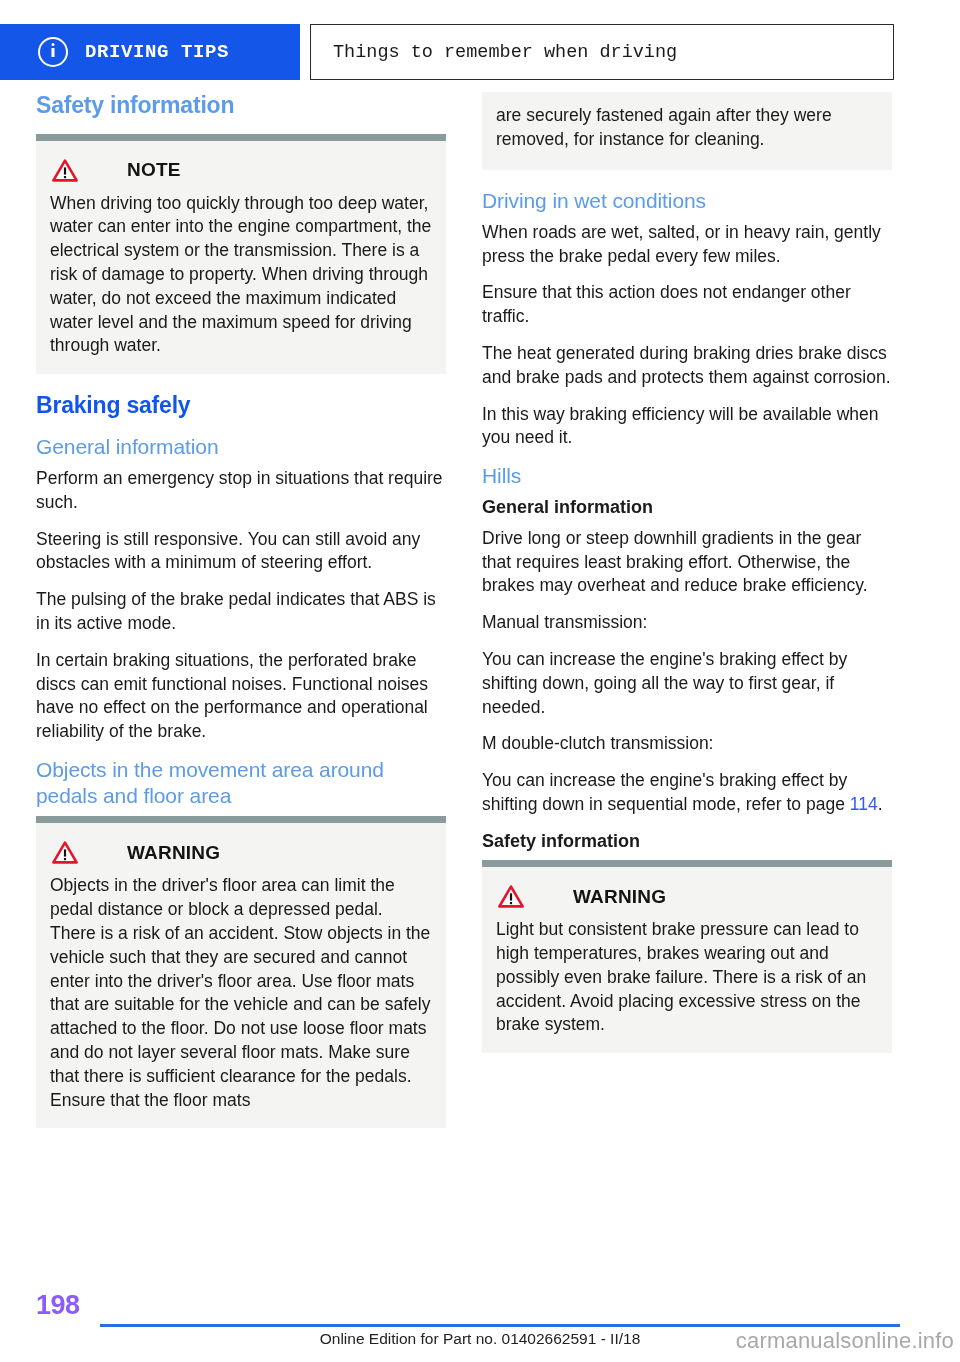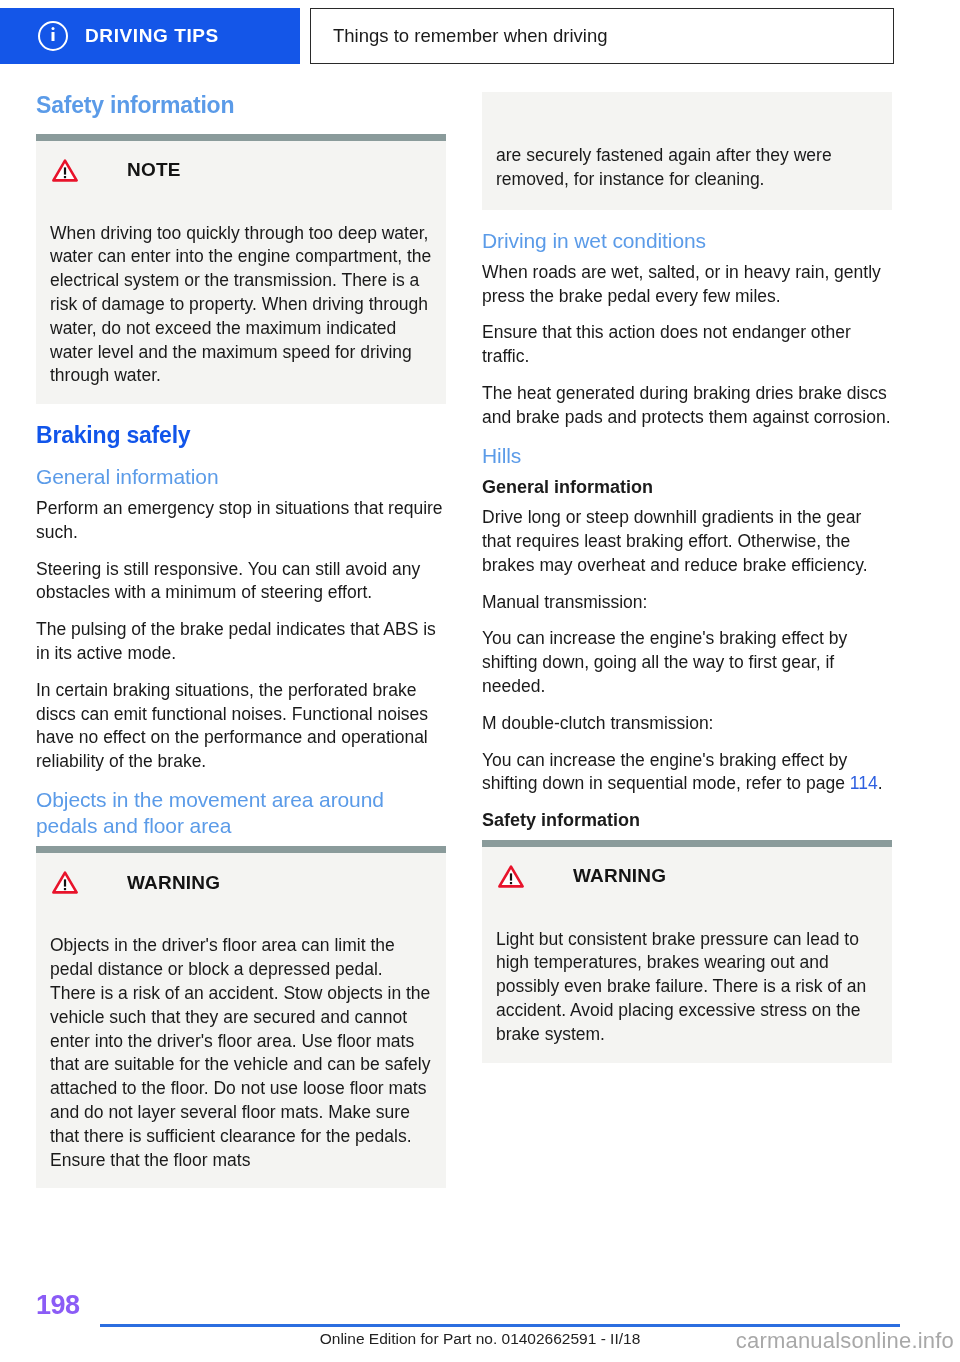--- a/index.html
+++ b/index.html
@@ -13,23 +13,24 @@
     position: relative;
     font-family: "Liberation Sans", sans-serif;
     color: #1a1a1a;
     overflow: hidden;
   }
 
   
   .header {
     position: absolute;
     left: 0;
-    top: 8px;
+    top: 24px;
     width: 960px;
     height: 56px;
+    font-family: Liberation Mono, monospace;
   }
   .header-tag {
     position: absolute;
     left: 0;
     top: 0;
     width: 300px;
     height: 56px;
     background: #1456e8;
     display: flex;
     align-items: center;
@@ -130,21 +131,21 @@
     color: #1b1b1b;
     margin: 0 0 7px 0;
     line-height: 1.3;
   }
   p.body {
     font-size: 17.5px;
     line-height: 1.36;
     margin: 0 0 13px 0;
     color: #1a1a1a;
   }
-  p.body:last-child { margin-bottom: 0; margin-top: 40px; }
+  p.body:last-child { margin-bottom: 0; }
   .pagelink {
     color: #2d5fe0;
   }
 
   
   .callout {
     background: #f4f4f2;
     padding: 14px 14px 16px 14px;
     box-sizing: border-box;
     margin: 0 0 18px 0;
@@ -283,20 +284,21 @@
   <div class="col col-right">
 
     <div class="callout" style="padding-top:12px;padding-bottom:18px;">
       <p class="body">are securely fastened again after they were removed, for instance for cleaning.</p>
     </div>
 
     <h2 class="h2 mt-sm">Driving in wet conditions</h2>
     <p class="body">When roads are wet, salted, or in heavy rain, gently press the brake pedal every few miles.</p>
     <p class="body">Ensure that this action does not endanger other traffic.</p>
     <p class="body">The heat generated during braking dries brake discs and brake pads and protects them against corrosion.</p>
+    <p class="body">In this way braking efficiency will be available when you need it.</p>
 
     <h2 class="h2 mt-sm">Hills</h2>
 
     <h3 class="h3">General information</h3>
     <p class="body">Drive long or steep downhill gradients in the gear that requires least braking effort. Otherwise, the brakes may overheat and reduce brake efficiency.</p>
     <p class="body">Manual transmission:</p>
     <p class="body">You can increase the engine's braking effect by shifting down, going all the way to first gear, if needed.</p>
     <p class="body">M double-clutch transmission:</p>
     <p class="body"><span>You can increase the engine's braking effect by shifting down in sequential mode, refer to page </span><span class="pagelink">114</span><span>.</span></p>
 

